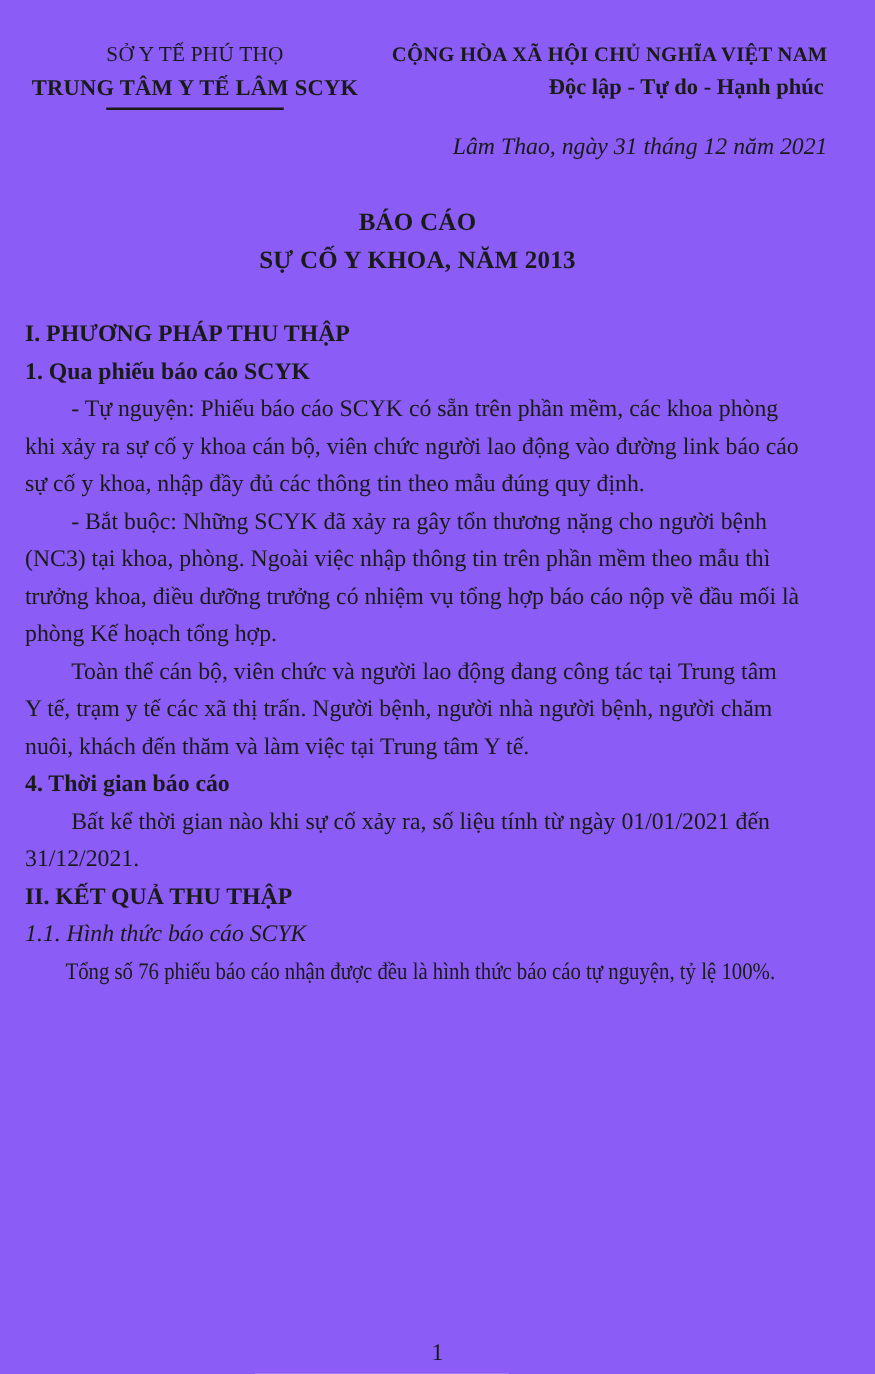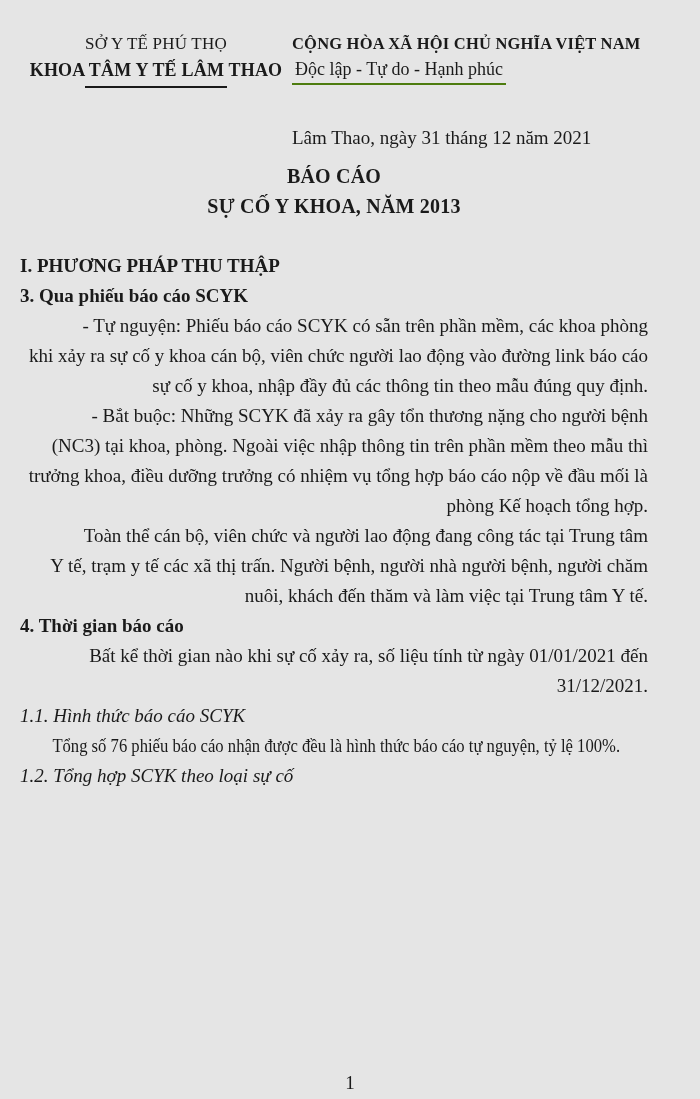--- a/index.html
+++ b/index.html
@@ -16,21 +16,21 @@
     color: #1a1a1a;
     padding: 31px 52px 0 20px;
     overflow: hidden;
   }
   
   .header {
     display: grid;
     grid-template-columns: 272px 1fr;
   }
   .h-left  { text-align: center; }
-  .h-right { text-align: left; margin-right: -14px; }
+  .h-right { text-align: right; margin-right: -14px; }
   .authority {
     font-size: 17px;
     line-height: 26px;
     letter-spacing: 0.2px;
   }
   .unit {
     font-size: 18px;
     font-weight: bold;
     line-height: 27px;
     letter-spacing: 0.2px;
@@ -43,55 +43,56 @@
   }
   .national-title {
     font-size: 16.5px;
     font-weight: bold;
     line-height: 26px;
     letter-spacing: 0.2px;
   }
   .motto {
     display: inline-block;
     font-size: 18px;
-    font-weight: normal;
+    font-weight: bold;
     line-height: 25px;
-    border-bottom: 2px solid #4d7c0f;
+    border-bottom: 2px solid #8b5cf6;
     padding: 0 3px 1px;
   }
   .doc-number {
     font-size: 19px;
     margin-top: 26px;
   }
   .place-date {
     font-size: 19px;
-    margin-top: 42px;
+    font-style: italic;
+    margin-top: 22px;
   }
   
   .title-block {
-    margin-top: 12px;
+    margin-top: 34px;
     text-align: center;
     font-weight: bold;
   }
   .title-line {
     font-size: 20px;
     line-height: 30px;
     letter-spacing: 0.2px;
   }
   
   .body-block {
     margin-top: 30px;
     font-size: 19px;
     line-height: 30px;
   }
   .body-block p { margin: 0; }
   .para {
     white-space: pre-line;
     text-indent: 37px;
-    text-align: right;
+    text-align: left;
   }
   .heading {
     font-weight: bold;
     margin-left: 37px;
   }
   .heading-italic {
     font-weight: normal;
     font-style: italic;
     margin-left: 37px;
   }
@@ -112,47 +113,47 @@
     left: 0;
     right: 0;
     top: 1072px;
     text-align: center;
     font-size: 19px;
   }
 </style>
 </head>
 <body>
 
-<div class="page" style="background: #e5e5e5; color: rgb(26, 26, 26);">
+<div class="page" style="background: #8b5cf6; color: rgb(26, 26, 26);">
 
   <div class="header">
     <div class="h-left">
       <div class="authority">SỞ Y TẾ PHÚ THỌ</div>
-      <div class="unit">KHOA TÂM Y TẾ LÂM THAO</div>
+      <div class="unit">TRUNG TÂM Y TẾ LÂM SCYK</div>
       <div class="org-rule"></div>
     </div>
     <div class="h-right">
       <div class="national-title">CỘNG HÒA XÃ HỘI CHỦ NGHĨA VIỆT NAM</div>
       <div>
         <span class="motto">Độc lập - Tự do - Hạnh phúc</span>
       </div>
       <div class="place-date">Lâm Thao, ngày 31 tháng 12 năm 2021</div>
     </div>
   </div>
 
   <div class="title-block">
     <div class="title-line">BÁO CÁO</div>
     <div class="title-line">SỰ CỐ Y KHOA, NĂM 2013</div>
   </div>
 
   <div class="body-block">
 
     <p class="heading">I. PHƯƠNG PHÁP THU THẬP</p>
 
-    <p class="heading">3. Qua phiếu báo cáo SCYK</p>
+    <p class="heading">1. Qua phiếu báo cáo SCYK</p>
 
 
     <p class="para">- Tự nguyện: Phiếu báo cáo SCYK có sẵn trên phần mềm, các khoa phòng
 khi xảy ra sự cố y khoa cán bộ, viên chức người lao động vào đường link báo cáo
 sự cố y khoa, nhập đầy đủ các thông tin theo mẫu đúng quy định.</p>
 
     <p class="para">- Bắt buộc: Những SCYK đã xảy ra gây tổn thương nặng cho người bệnh
 (NC3) tại khoa, phòng. Ngoài việc nhập thông tin trên phần mềm theo mẫu thì
 trưởng khoa, điều dưỡng trưởng có nhiệm vụ tổng hợp báo cáo nộp về đầu mối là
 phòng Kế hoạch tổng hợp.</p>
@@ -160,25 +161,25 @@
 
     <p class="para">Toàn thể cán bộ, viên chức và người lao động đang công tác tại Trung tâm
 Y tế, trạm y tế các xã thị trấn. Người bệnh, người nhà người bệnh, người chăm
 nuôi, khách đến thăm và làm việc tại Trung tâm Y tế.</p>
 
     <p class="heading">4. Thời gian báo cáo</p>
 
     <p class="para">Bất kể thời gian nào khi sự cố xảy ra, số liệu tính từ ngày  01/01/2021 đến
 31/12/2021.</p>
 
+    <p class="heading">II. KẾT QUẢ THU THẬP</p>
 
 
     <p class="heading-italic">1.1. Hình thức báo cáo SCYK</p>
 
     <p class="condensed">Tổng số 76 phiếu báo cáo nhận được đều là hình thức báo cáo tự nguyện, tỷ lệ 100%.</p>
 
-    <p class="heading-italic">1.2. Tổng hợp SCYK theo loại sự cố</p>
 
   </div>
 
   <div class="page-number">1</div>
 
 </div>
 
 </body></html>

